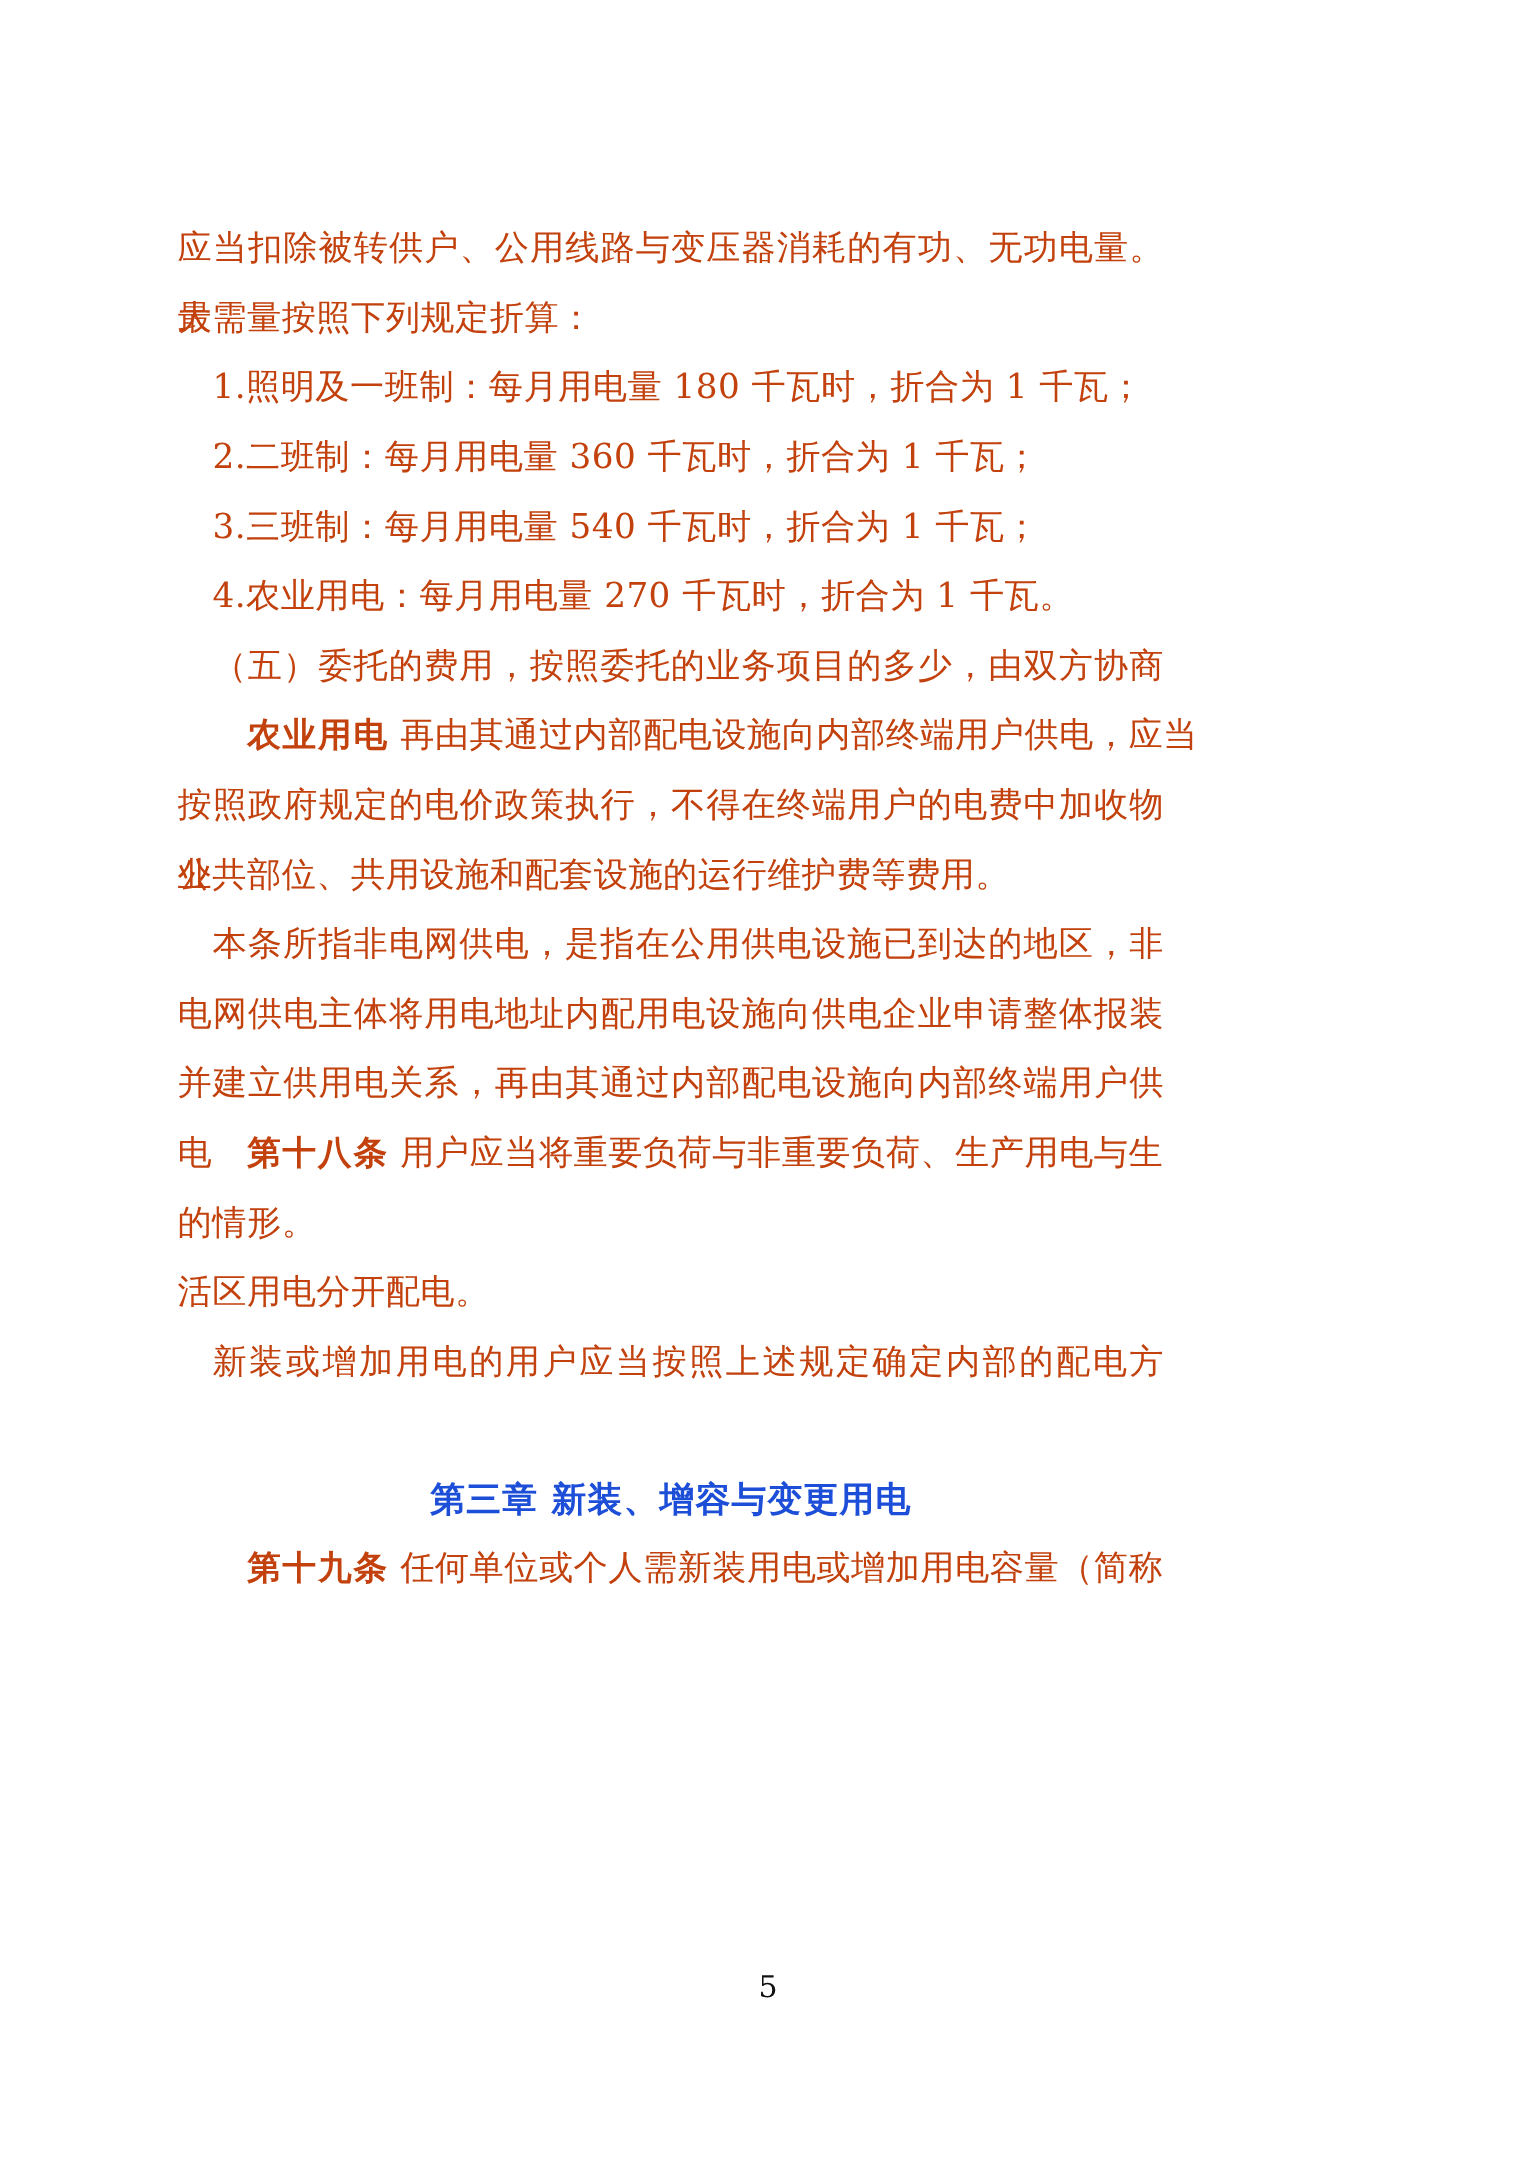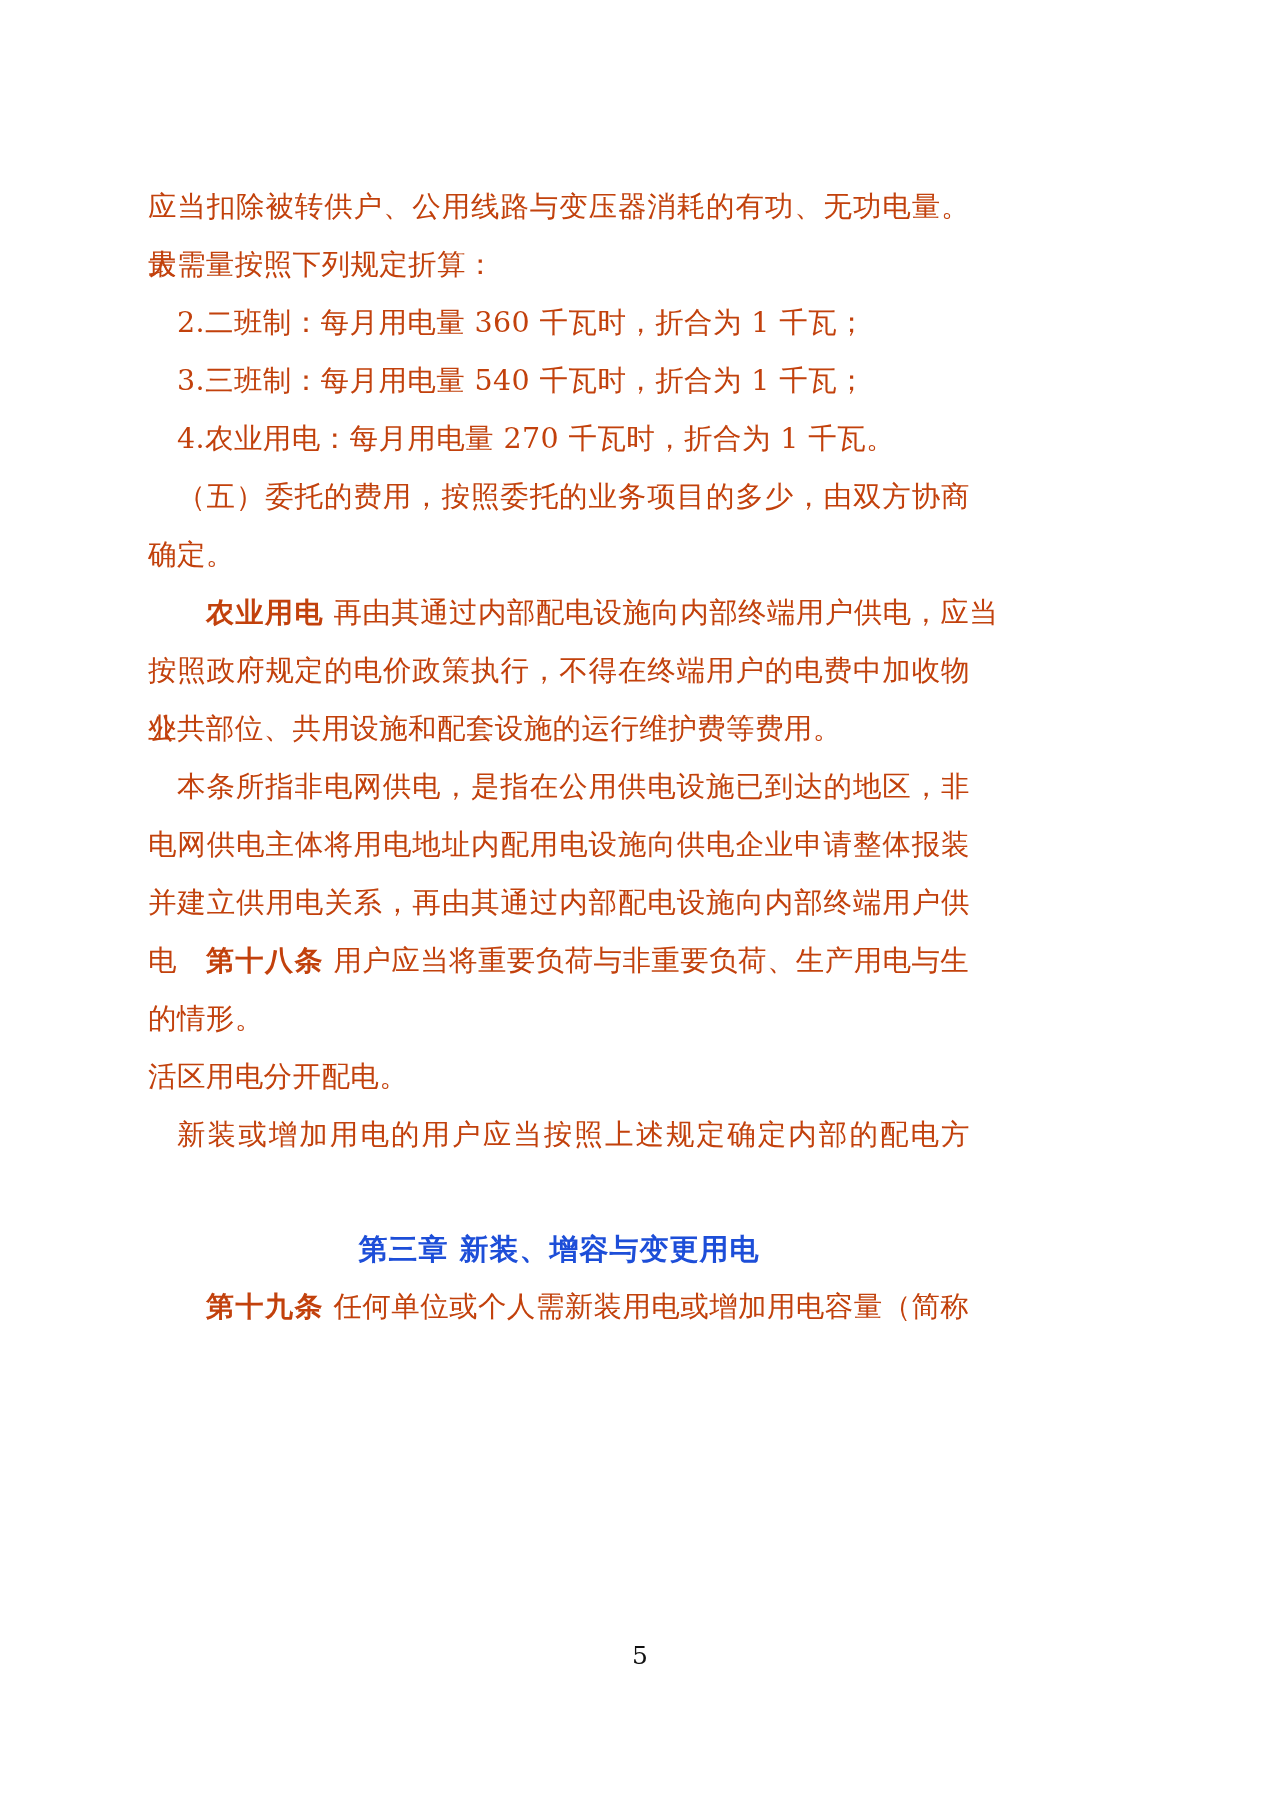--- a/index.html
+++ b/index.html
@@ -80,26 +80,26 @@
 </style>
 </head>
 <body>
 
 <div class="page">
   <div class="content">
 
     <div class="line justify">应当扣除被转供户、公用线路与变压器消耗的有功、无功电量。最</div>
     <div class="line">大需量按照下列规定折算：</div>
 
+    <div class="line indent-1">1.照明及一班制：每月用电量 180 千瓦时，折合为 1 千瓦；</div>
     <div class="line indent-1">2.二班制：每月用电量 360 千瓦时，折合为 1 千瓦；</div>
     <div class="line indent-1">3.三班制：每月用电量 540 千瓦时，折合为 1 千瓦；</div>
     <div class="line indent-1">4.农业用电：每月用电量 270 千瓦时，折合为 1 千瓦。</div>
 
     <div class="line justify indent-1">（五）委托的费用，按照委托的业务项目的多少，由双方协商</div>
-    <div class="line">确定。</div>
 
     <div class="line indent-2"><span class="article-marker">农业用电</span> <span>再由其通过内部配电设施向内部终端用户供电，应当</span></div>
     <div class="line justify">按照政府规定的电价政策执行，不得在终端用户的电费中加收物业</div>
     <div class="line">公共部位、共用设施和配套设施的运行维护费等费用。</div>
 
     <div class="line justify indent-1">本条所指非电网供电，是指在公用供电设施已到达的地区，非</div>
     <div class="line justify">电网供电主体将用电地址内配用电设施向供电企业申请整体报装</div>
     <div class="line justify">并建立供用电关系，再由其通过内部配电设施向内部终端用户供电</div>
     <div class="line indent-2"><span class="article-marker">第十八条</span> <span>用户应当将重要负荷与非重要负荷、生产用电与生</span></div>
 

